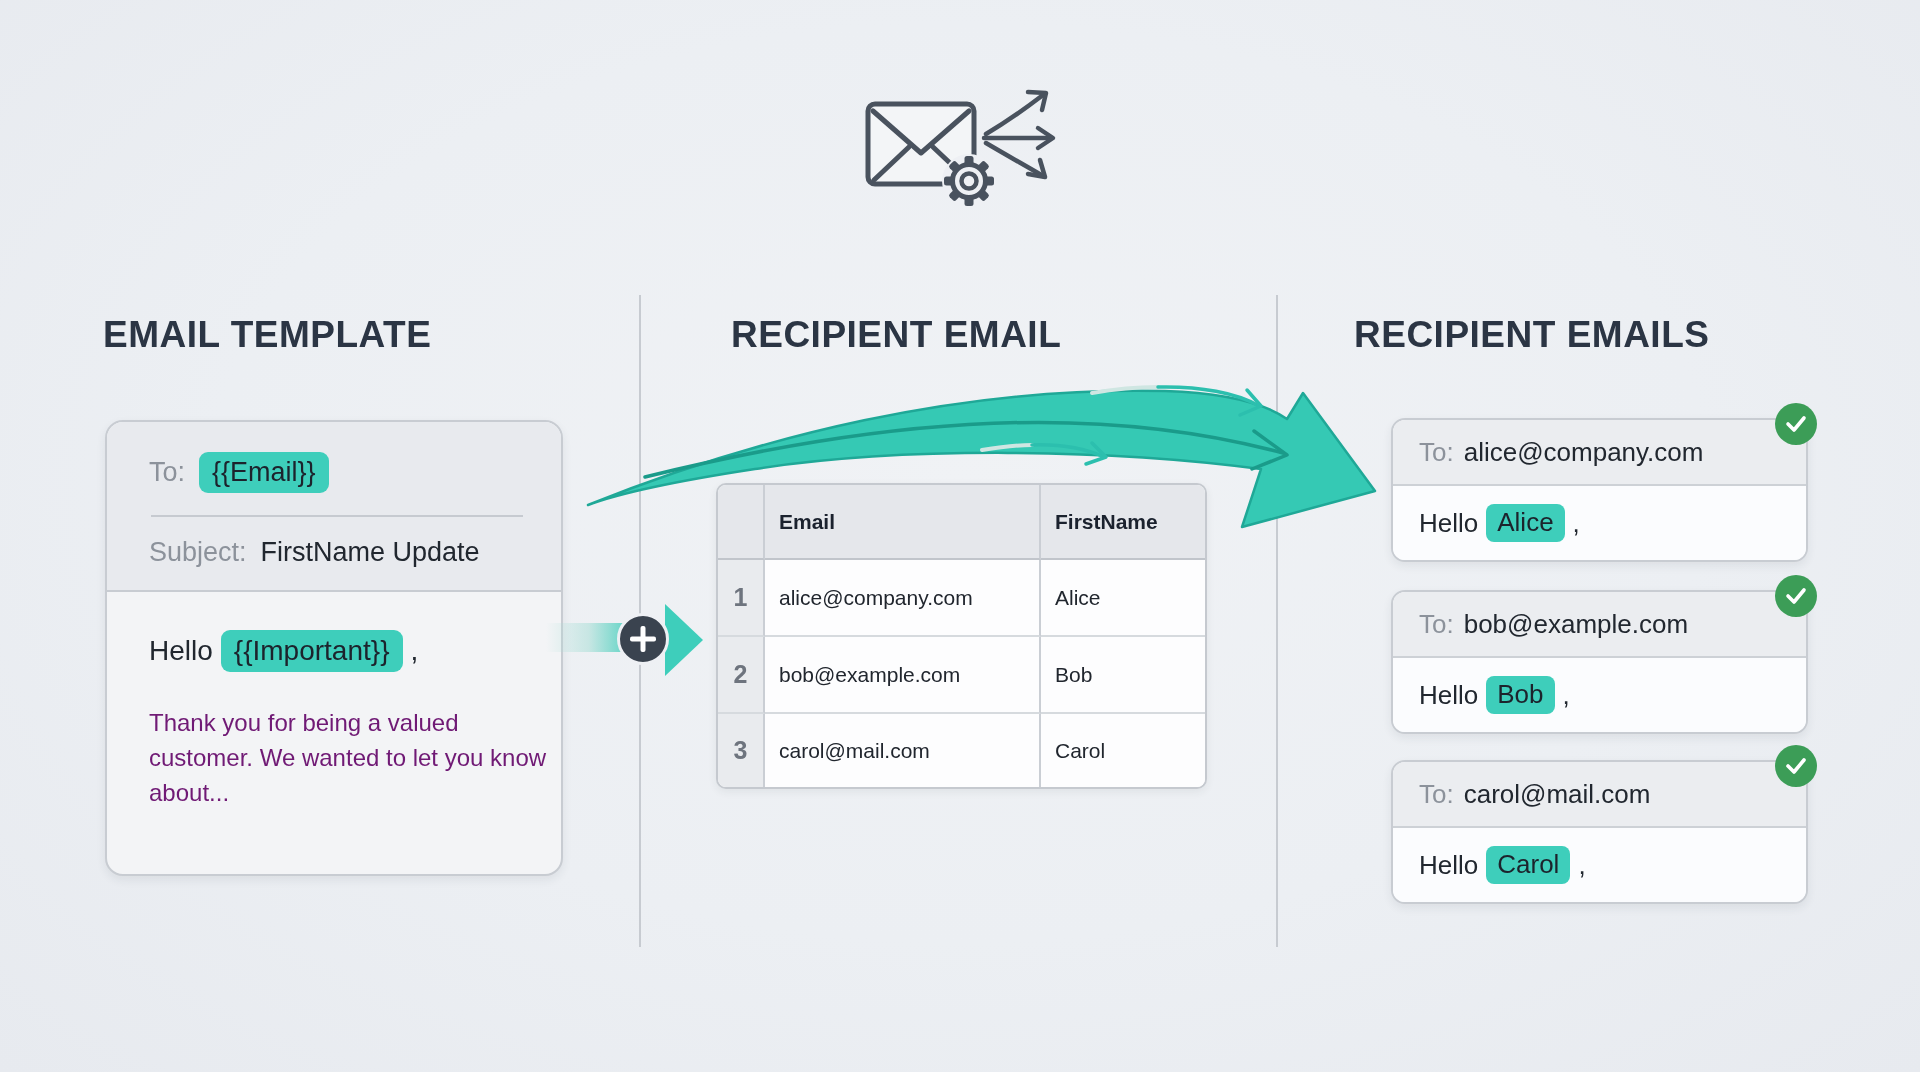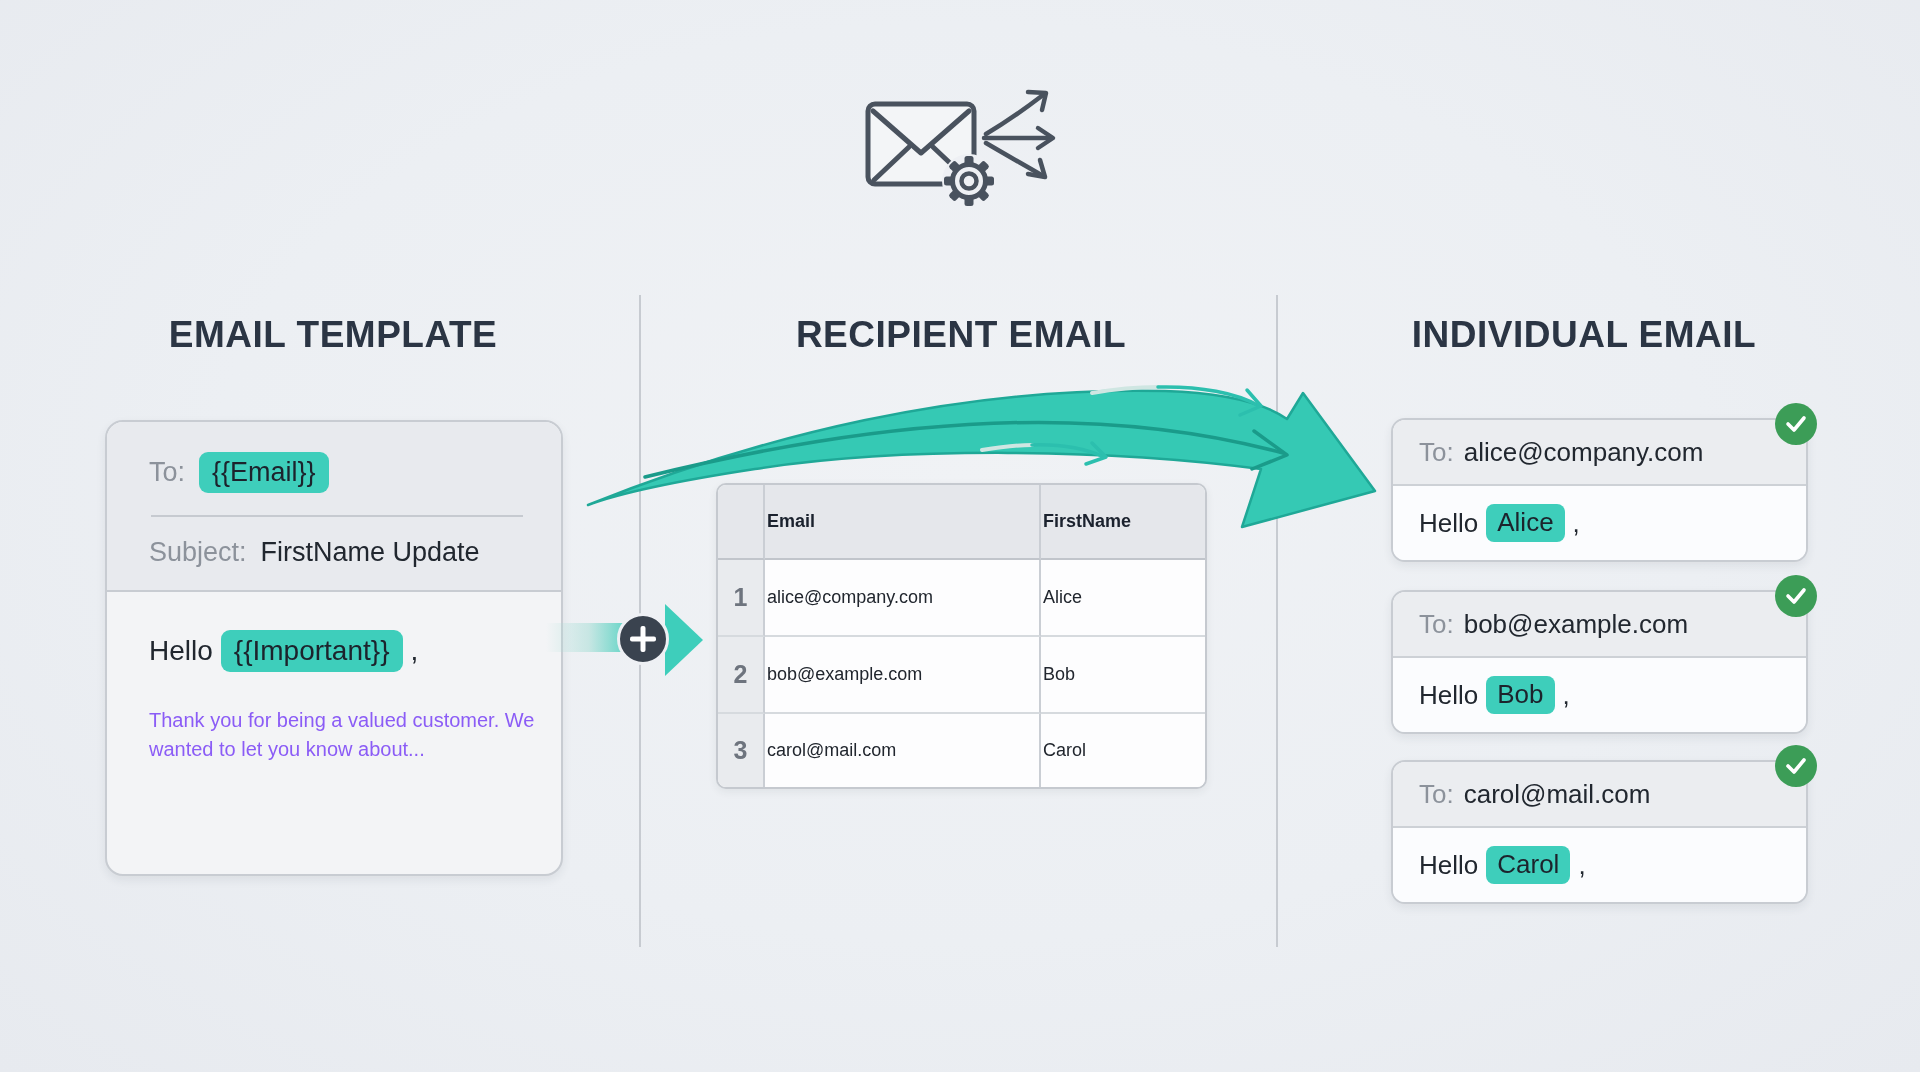--- a/index.html
+++ b/index.html
@@ -4,21 +4,21 @@
 <style>
   html,body{margin:0;padding:0;background:#e4e7ec;}
   .canvas{
     position:relative;width:1920px;height:1072px;overflow:hidden;
     background:radial-gradient(ellipse at 50% 45%, #f0f2f5 0%, #eceff3 55%, #e7eaef 100%);
     font-family:"Liberation Sans", sans-serif;
     -webkit-font-smoothing:antialiased;
   }
   
   .heading{
-    position:absolute;top:314px;width:460px;text-align:center;
+    position:absolute;top:314px;width:460px;text-align:left;
     font-size:37px;font-weight:700;color:#2b3544;letter-spacing:.5px;white-space:nowrap;
   }
   .heading.h-template{left:103px;}
   .heading.h-recipient{left:731px;}
   .heading.h-individual{left:1354px;}
   
   .vdivider{position:absolute;top:295px;height:652px;width:2px;background:#c7cbd1;z-index:1;}
   .vdivider.d1{left:639px;}
   .vdivider.d2{left:1276px;}
   
@@ -30,21 +30,21 @@
   .tpl-header{background:#e8eaee;border-bottom:2px solid #c8ccd2;padding:30px 36px 22px 42px;}
   .inline-row{display:flex;align-items:center;gap:14px;font-size:27px;color:#8c929b;white-space:nowrap;}
   .chip{
     display:inline-block;background:#3ECEBB;color:#1c232c;font-weight:400;
     padding:5px 13px;border-radius:9px;line-height:1.15;
   }
   .dark{color:#21272f;}
   .tpl-divider{height:2px;background:#c6cad0;margin:22px 2px 20px 2px;}
   .tpl-body{padding:38px 40px 0 42px;}
   .greeting{display:flex;align-items:center;gap:8px;font-size:28px;color:#21272f;white-space:nowrap;}
-  .paragraph{margin-top:34px;font-size:20px;line-height:1.45;color:#8b5cf6;width:400px;}
+  .paragraph{margin-top:34px;font-size:24px;line-height:1.45;color:#701a75;width:400px;}
   
   .conn-band{
     position:absolute;left:546px;top:623px;width:95px;height:29px;z-index:3;
     background:linear-gradient(90deg, rgba(168,222,214,0) 0%, rgba(168,222,214,.55) 45%, #3ECEBB 100%);
   }
   .conn-plus{
     position:absolute;left:617px;top:613px;width:46px;height:46px;z-index:4;
     background:#3a434f;border:3px solid #eef0f4;border-radius:50%;box-sizing:content-box;
   }
   .conn-plus::before,.conn-plus::after{
@@ -58,21 +58,21 @@
   }
   
   .rtable{
     position:absolute;left:716px;top:483px;width:491px;height:306px;z-index:2;
     display:grid;grid-template-columns:47px 276px 1fr;grid-template-rows:75px 77px 77px 1fr;
     background:#fdfdfe;border:2px solid #c5c9cf;border-radius:10px;overflow:hidden;
     box-shadow:0 3px 8px rgba(40,50,60,.07);box-sizing:border-box;
   }
   .tcell{
     display:flex;align-items:center;border-right:2px solid #caced4;border-bottom:2px solid #d6dade;
-    padding-left:2px;box-sizing:border-box;font-size:18px;color:#21262e;background:#fdfdfe;
+    padding-left:14px;box-sizing:border-box;font-size:21px;color:#21262e;background:#fdfdfe;
   }
   .tcell.last-col{border-right:none;}
   .tcell.last-row{border-bottom:none;}
   .tcell.th{background:#e5e7eb;font-weight:700;color:#1b222e;border-bottom:2px solid #c1c5cb;}
   .tcell.num{background:#e9ebee;justify-content:center;padding-left:0;
     font-weight:700;font-size:25px;color:#6e747e;}
   .tcell.numhead{background:#e5e7eb;border-bottom:2px solid #c1c5cb;}
   
   .ecard{
     position:absolute;left:1391px;width:417px;height:144px;z-index:2;
@@ -162,21 +162,21 @@
     </g>
     <g fill="none" stroke-linecap="round" stroke-linejoin="round">
       <path d="M 982 450 C 1000 447, 1015 445, 1032 445" stroke="#cfe6e2" stroke-width="4"></path>
       <path d="M 1032 445 C 1062 444, 1086 449, 1104 457" stroke="#2CBFAE" stroke-width="3.5"></path>
       <path d="M 1092 443 L 1106 457 L 1086 464" stroke="#2CBFAE" stroke-width="3.5"></path>
     </g>
   </svg>
 
   <div class="heading h-template">EMAIL TEMPLATE</div>
   <div class="heading h-recipient">RECIPIENT EMAIL</div>
-  <div class="heading h-individual">INDIVIDUAL EMAIL</div>
+  <div class="heading h-individual">RECIPIENT EMAILS</div>
 
   <div class="vdivider d1"></div>
   <div class="vdivider d2"></div>
 
   <div class="tpl-card">
     <div class="tpl-header">
       <div class="inline-row">
         <span>To:</span>
         <span class="chip">{{Email}}</span>
       </div>

